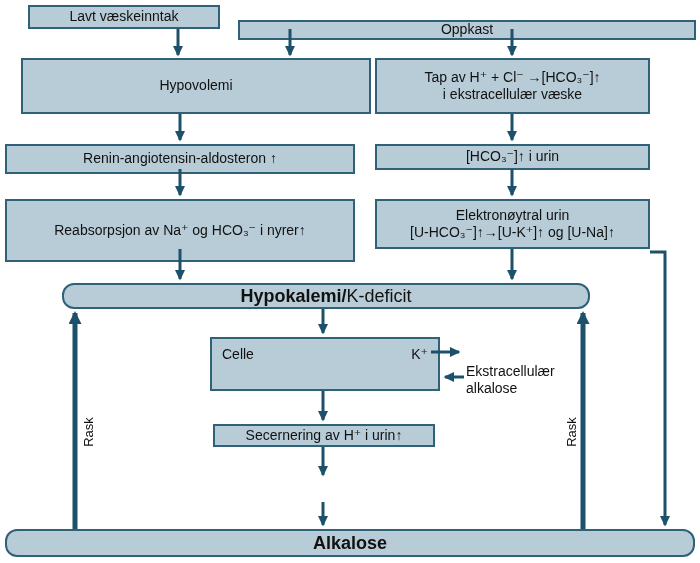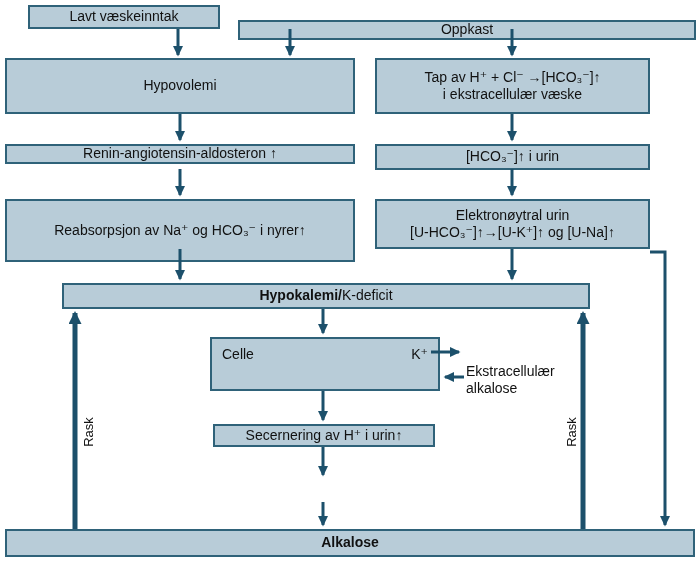--- a/index.html
+++ b/index.html
@@ -14,21 +14,21 @@
     background:#b8ccd8;
     border:2px solid #2f6279;
     box-sizing:border-box;
     display:flex;flex-direction:column;
     align-items:center;justify-content:center;
     text-align:center;
     font-size:14px;line-height:1.25;
     z-index:2;
   }
   .box .b{font-weight:bold;}
-  .box.boldbox{font-size:14px;}
+  .box.boldbox{font-size:18px;border-radius:12px;}
   .cellbox{
     justify-content:space-between;align-items:stretch;
     padding:7px 10px;text-align:left;
   }
   .cellrow{display:flex;justify-content:space-between;font-size:14px;}
   .freelabel{
     position:absolute;font-size:14px;line-height:17px;text-align:left;z-index:2;
   }
   .sidelabel{
     position:absolute;font-size:13px;width:56px;height:16px;
@@ -43,29 +43,29 @@
 
 <div class="canvas">
 
   <div class="box" style="left:28px;top:5px;width:192px;height:24px">
     <span>Lavt væskeinntak</span>
   </div>
   <div class="box" style="left:238px;top:20px;width:458px;height:20px">
     <span>Oppkast</span>
   </div>
 
-  <div class="box" style="left:5px;top:58px;width:350px;height:56px">
+  <div class="box" style="left:21px;top:58px;width:350px;height:56px">
     <span>Hypovolemi</span>
   </div>
   <div class="box" style="left:375px;top:58px;width:275px;height:56px">
     <span>Tap av H⁺ + Cl⁻ →[HCO₃⁻]↑</span>
     <span>i ekstracellulær væske</span>
   </div>
 
-  <div class="box" style="left:5px;top:144px;width:350px;height:20px">
+  <div class="box" style="left:5px;top:144px;width:350px;height:30px">
     <span>Renin-angiotensin-aldosteron ↑</span>
   </div>
   <div class="box" style="left:375px;top:144px;width:275px;height:26px">
     <span>[HCO₃⁻]↑ i urin</span>
   </div>
 
   <div class="box" style="left:5px;top:199px;width:350px;height:63px">
     <span>Reabsorpsjon av Na⁺ og HCO₃⁻ i nyrer↑</span>
   </div>
   <div class="box" style="left:375px;top:199px;width:275px;height:50px">

